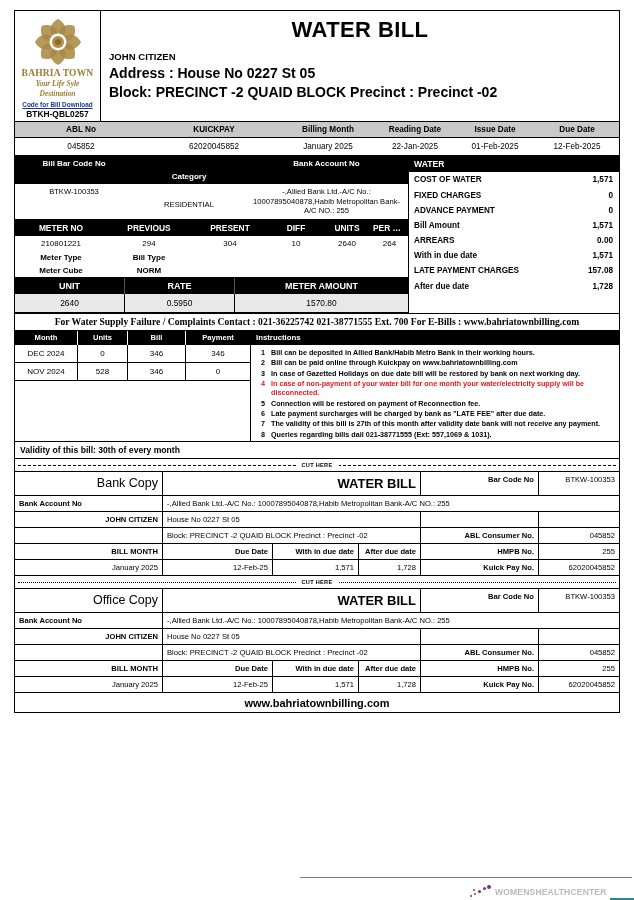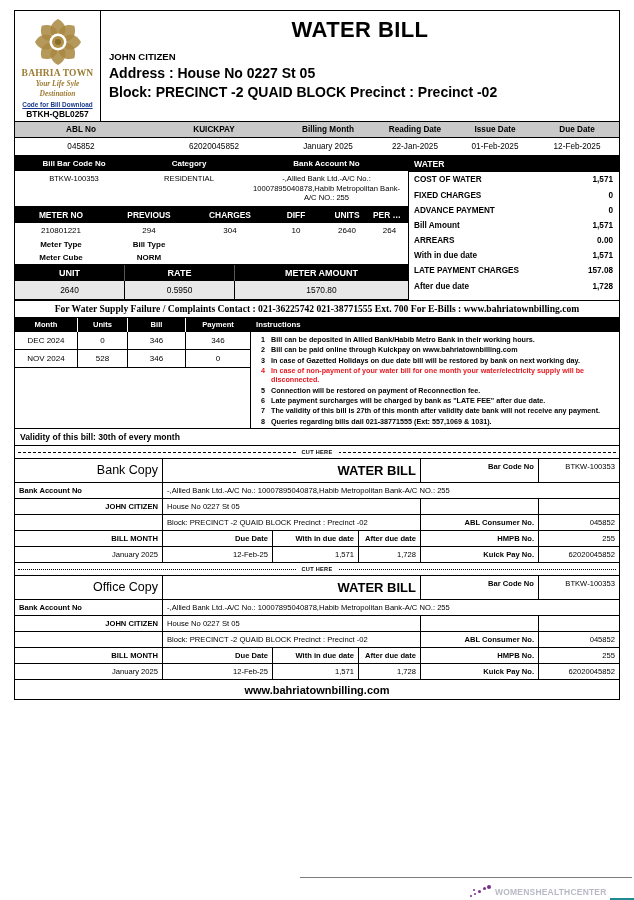--- a/index.html
+++ b/index.html
@@ -99,21 +99,21 @@
   .c-id    { width: 80px; }
   .c-dd    { flex: 1; }
 
   
   .mid { display: flex; align-items: stretch; }
   .mid-left { width: 394px; border-right: 1.5px solid #000; }
   .mid-right { flex: 1; }
 
   .barcat-head .cell { padding: 3px 4px; }
   .c-barcode { width: 118px; }
-  .c-cat { width: 112px; }
+  .c-cat { width: 112px; margin-top: 13px; }
   .c-bank { flex: 1; }
   .barcat-vals { border-bottom: 1.4px solid #000; }
   .barcat-vals .cell { padding: 3px 3px; font-size: 7.6px; }
   .bank-acc { white-space: normal; line-height: 1.25; }
 
   .meter-head .cell { padding: 3px 2px; font-size: 8.4px; }
   .m1 { width: 92px; } .m2 { width: 84px; } .m3 { width: 78px; }
   .m4 { width: 54px; } .m5 { width: 48px; } .m6 { flex: 1; }
   .meter-vals .cell { padding: 3px 2px; font-size: 8px; }
   .mtype { display: flex; font-size: 8px; font-weight: bold; padding: 2px 0; }
@@ -352,21 +352,21 @@
         </div>
         <div class="row barcat-vals">
           <div class="cell c-barcode">BTKW-100353</div>
           <div class="cell c-cat">RESIDENTIAL</div>
           <div class="cell c-bank bank-acc">-,Allied Bank Ltd.-A/C No.: 10007895040878,Habib Metropolitan Bank-A/C NO.: 255</div>
         </div>
 
         <div class="row blk-band meter-head">
           <div class="cell m1">METER NO</div>
           <div class="cell m2">PREVIOUS</div>
-          <div class="cell m3">CHARGES</div>
+          <div class="cell m3">PRESENT</div>
           <div class="cell m4">DIFF</div>
           <div class="cell m5">UNITS</div>
           <div class="cell m6">PER GALLON</div>
         </div>
         <div class="row meter-vals">
           <div class="cell m1">210801221</div>
           <div class="cell m2">294</div>
           <div class="cell m3">304</div>
           <div class="cell m4">10</div>
           <div class="cell m5">2640</div>

